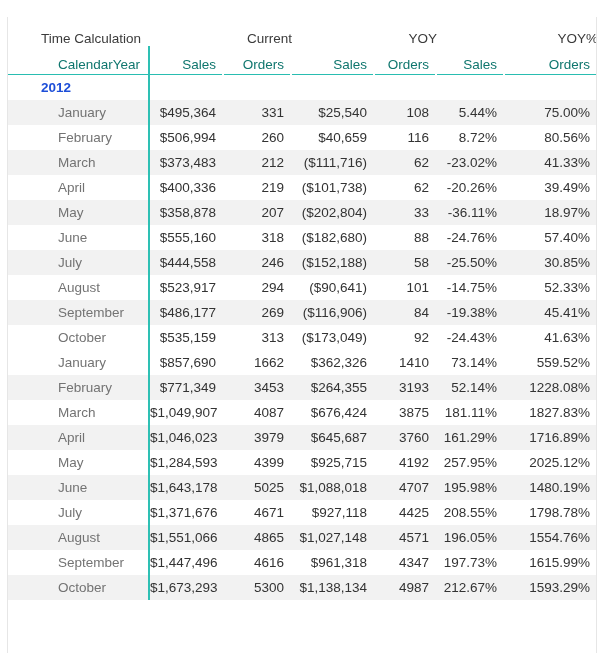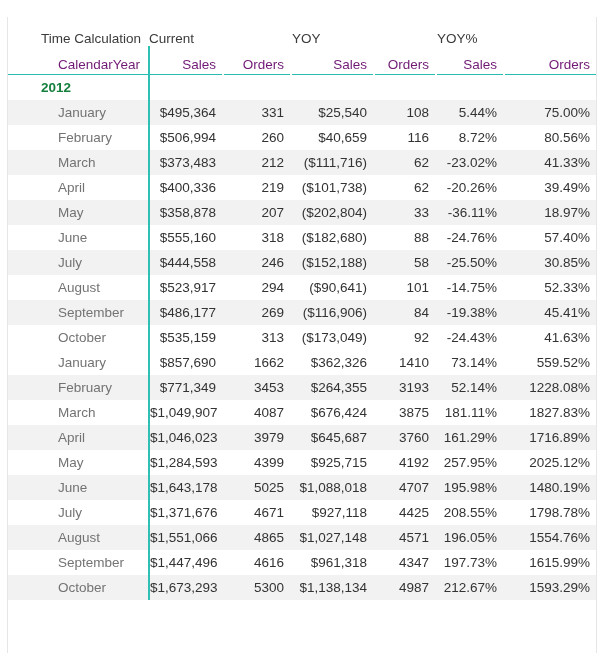--- a/index.html
+++ b/index.html
@@ -36,31 +36,31 @@
   col.c-yp-o  {width:93px;}
 
   
   .grp-row th{
     font-size:13.5px;
     font-weight:400;
     color:#3b3b3b;
     padding:0;
     height:29px;
     vertical-align:bottom;
-    text-align:left;
+    text-align:right;
     white-space:nowrap;
   }
   .grp-row th.grp-corner{
     text-align:left;
     padding-left:33px;
   }
   .sub-row th{
     font-size:13.5px;
     font-weight:400;
-    color:#701a75;
+    color:#0f766e;
     height:26px;
     padding:0 8px 3px 0;
     vertical-align:bottom;
     text-align:right;
     white-space:nowrap;
     position:relative;
   }
   .sub-row th.sub-rowhdr{
     text-align:left;
     padding-left:50px;
@@ -93,21 +93,21 @@
     vertical-align:middle;
   }
   td.rowhdr{
     text-align:left;
     padding:0 0 0 50px;
     color:#737373;
   }
   td.rowhdr.year{
     padding-left:33px;
     font-weight:bold;
-    color:#15803d;
+    color:#1d4ed8;
   }
   tr.banded td{background:#f2f2f2;}
   tr.year-row td{background:#ffffff;}
 
   
   td.rowhdr, th.sub-rowhdr{
     border-right:2px solid #2ec0b4;
   }
   th.grp-corner{border-right:none;}
 </style>

